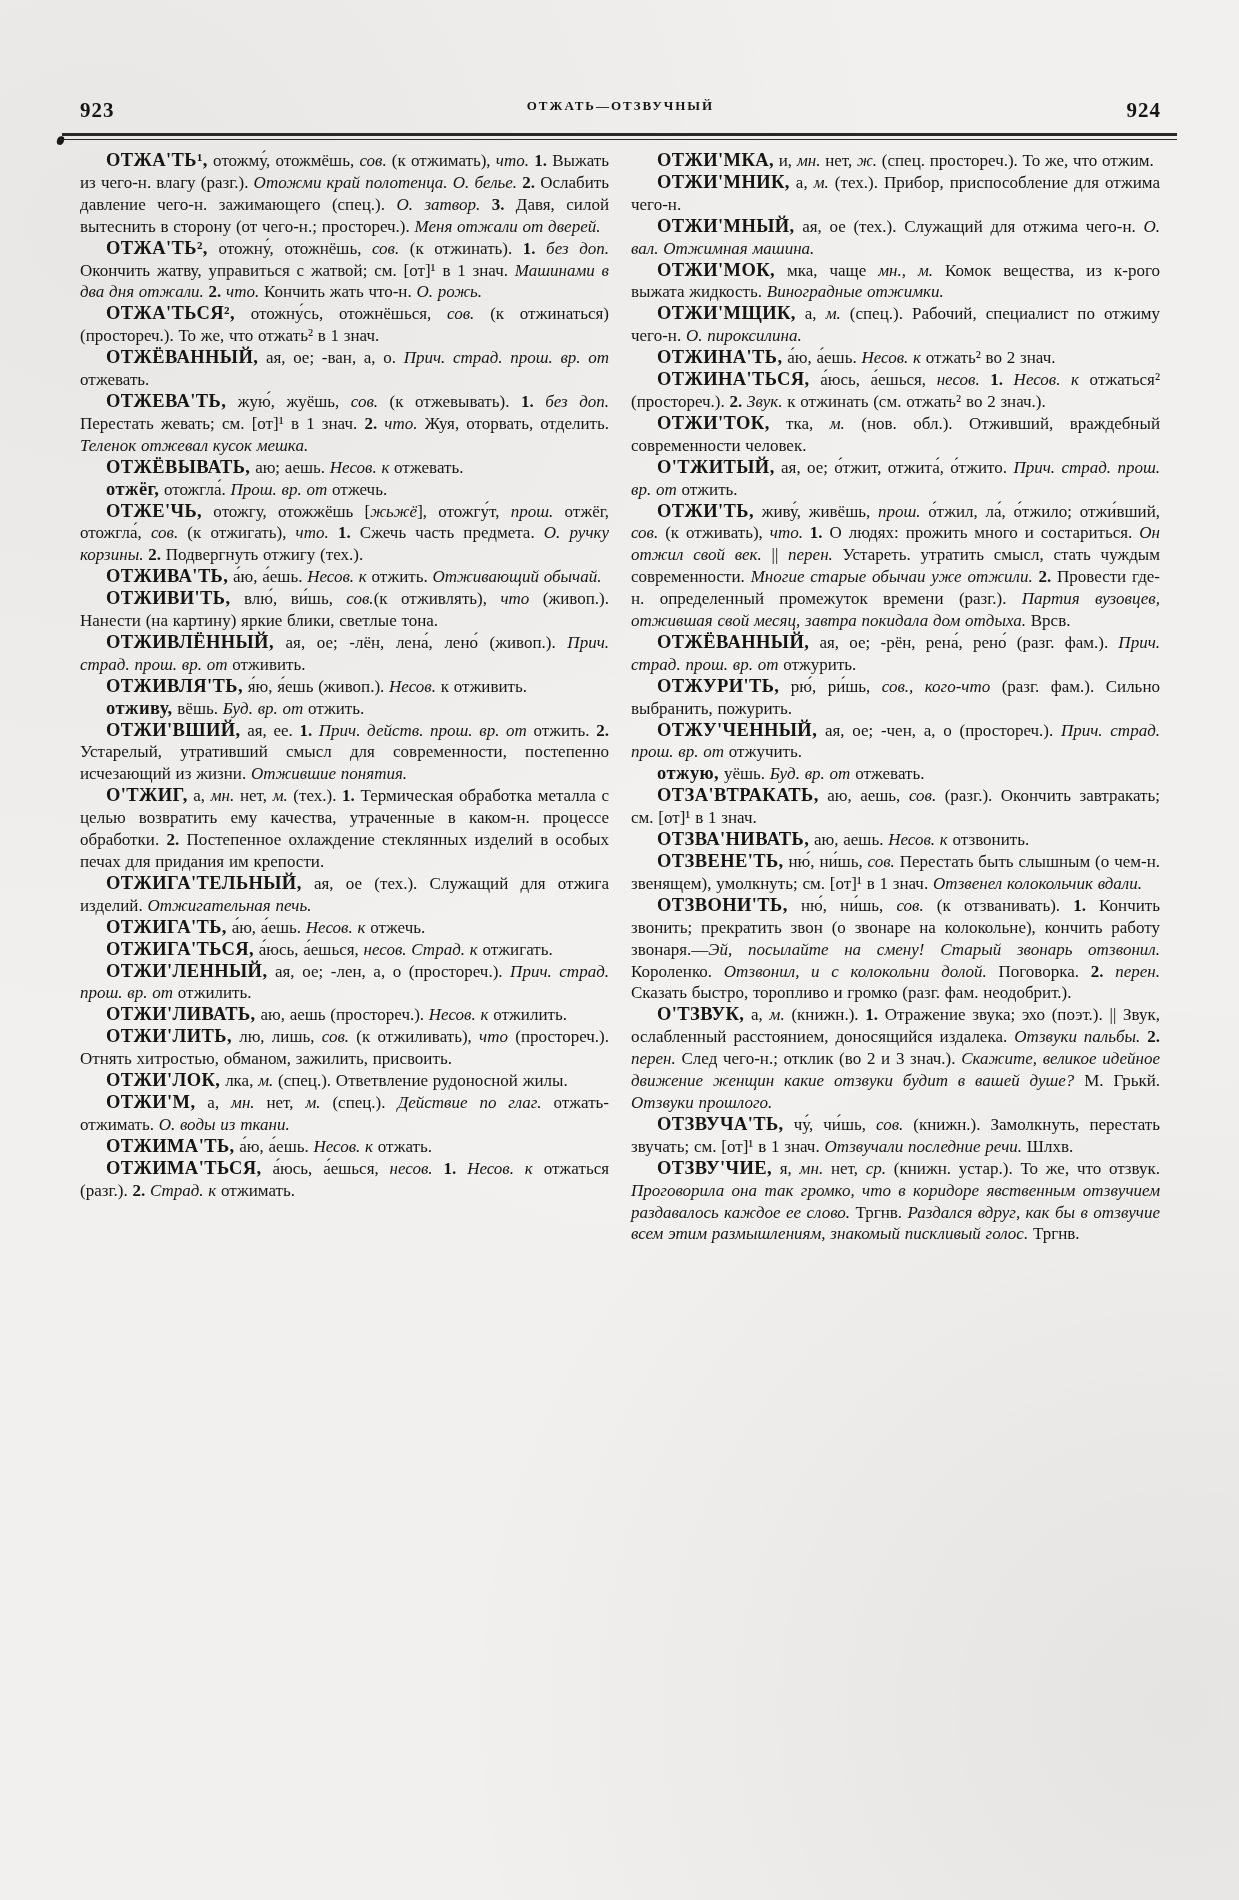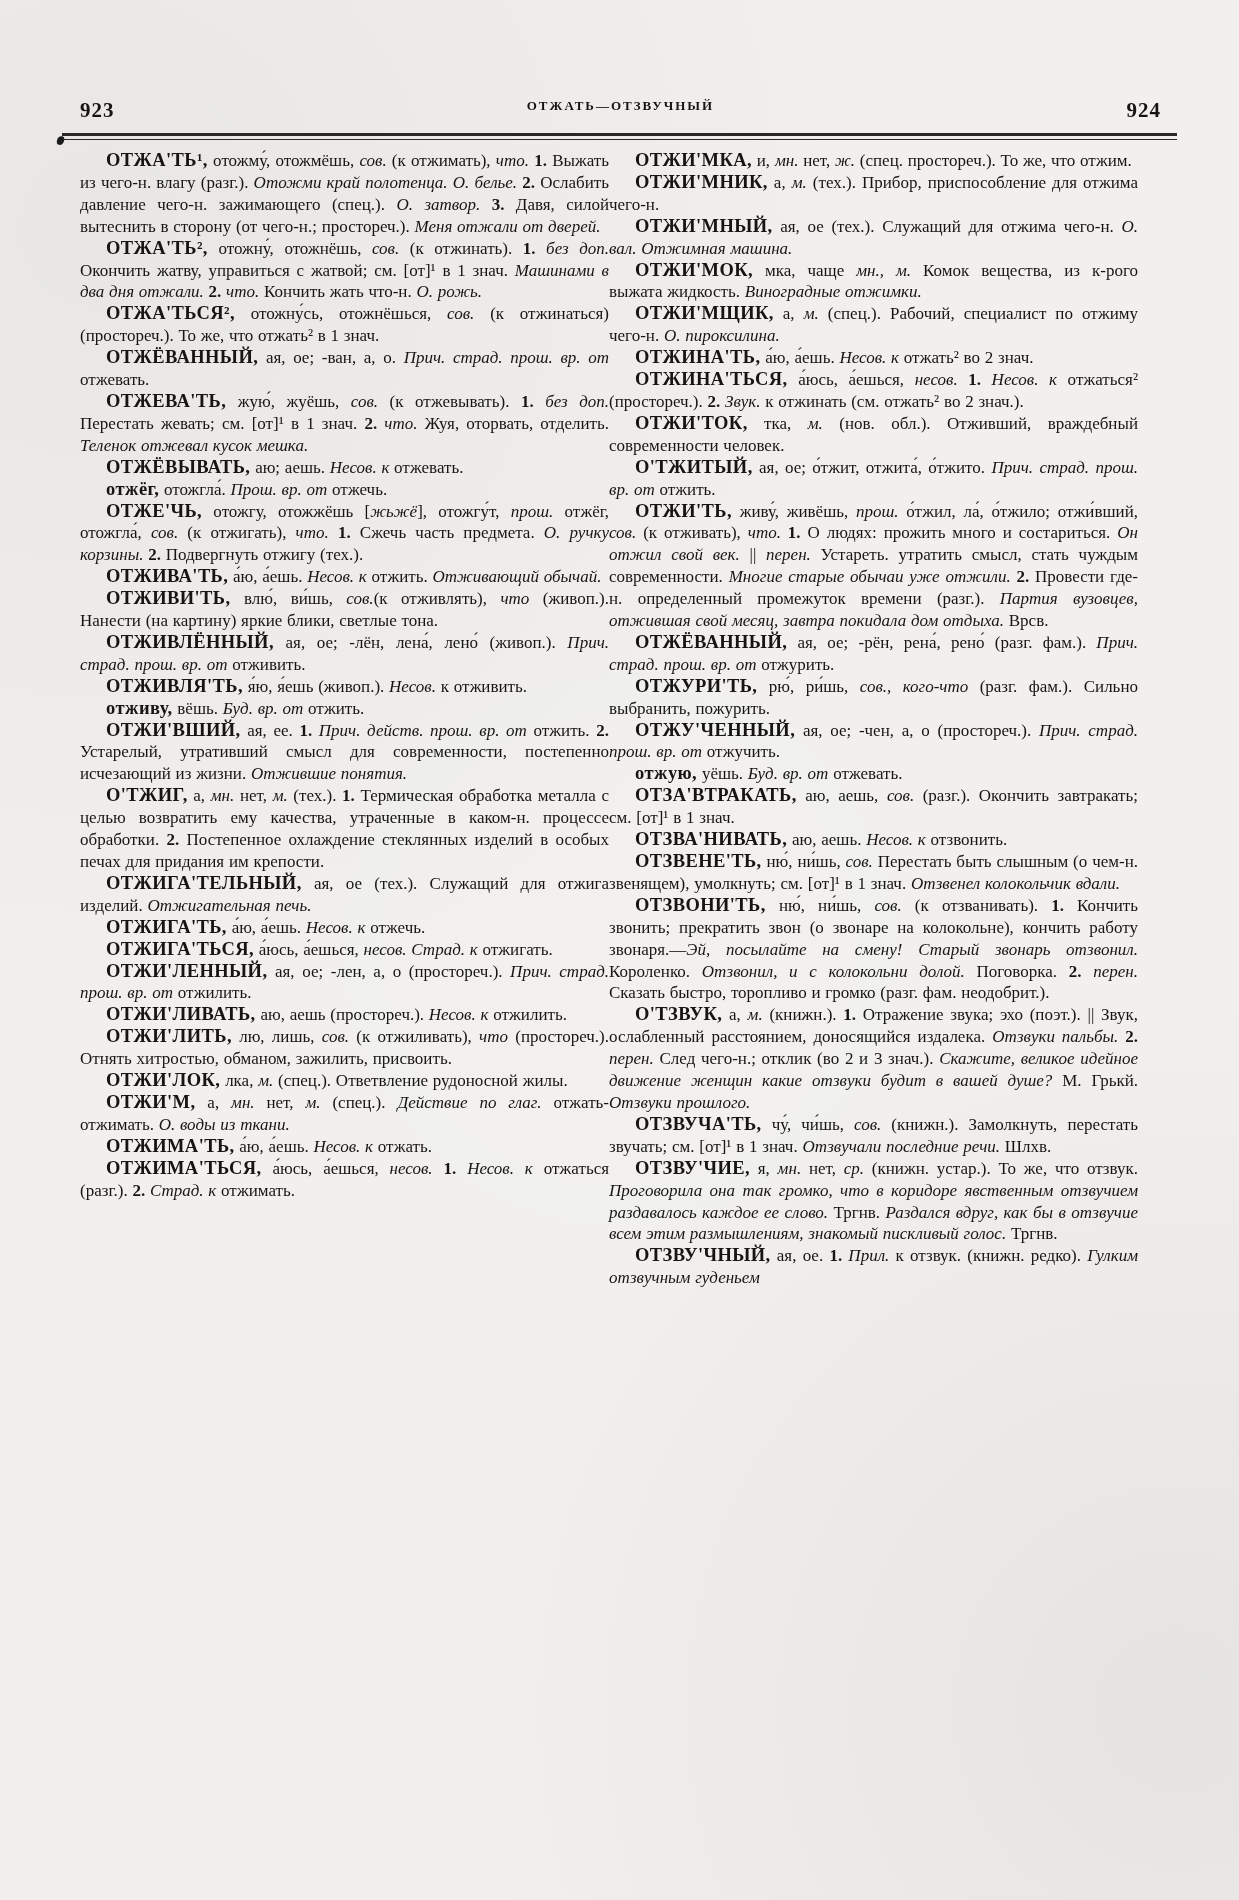--- a/index.html
+++ b/index.html
@@ -30,21 +30,21 @@
   }
   .ink-speck{
     position:absolute;left:57px;top:136px;width:7px;height:9px;
     background:#1a1a1a;border-radius:60% 40% 55% 45%;transform:rotate(12deg);
   }
   .rule-wrap{position:absolute;top:133px;left:62px;right:62px;}
   .rule-thick{height:3px;background:#2a2927;}
   .rule-thin{height:1px;background:#2a2927;margin-top:3px;}
   .columns{
     position:absolute;top:150px;left:80px;right:79px;bottom:40px;
-    display:flex;
+    display:flex;gap:22px;
   }
   .col{width:529px;}
   .entry{
     margin:0;
     font-size:17px;
     line-height:21.9px;
     text-align:justify;
     text-indent:26px;
     word-spacing:0.5px;
   }
@@ -115,16 +115,15 @@
         <p class="entry"><span class="s-h">ОТЖУРИ'ТЬ,</span><span class="s-r"> рю́, ри́шь, </span><span class="s-i">сов., кого-что</span><span class="s-r"> (разг. фам.). Сильно выбранить, пожурить.</span></p>
         <p class="entry"><span class="s-h">ОТЖУ'ЧЕННЫЙ,</span><span class="s-r"> ая, ое; -чен, а, о (простореч.). </span><span class="s-i">Прич. страд. прош. вр. от</span><span class="s-r"> отжучить.</span></p>
         <p class="entry"><span class="s-h">отжую,</span><span class="s-r"> уёшь. </span><span class="s-i">Буд. вр. от</span><span class="s-r"> отжевать.</span></p>
         <p class="entry"><span class="s-h">ОТЗА'ВТРАКАТЬ,</span><span class="s-r"> аю, аешь, </span><span class="s-i">сов.</span><span class="s-r"> (разг.). Окончить завтракать; см. [от]¹ в 1 знач.</span></p>
         <p class="entry"><span class="s-h">ОТЗВА'НИВАТЬ,</span><span class="s-r"> аю, аешь. </span><span class="s-i">Несов. к</span><span class="s-r"> отзвонить.</span></p>
         <p class="entry"><span class="s-h">ОТЗВЕНЕ'ТЬ,</span><span class="s-r"> ню́, ни́шь, </span><span class="s-i">сов.</span><span class="s-r"> Перестать быть слышным (о чем-н. звенящем), умолкнуть; см. [от]¹ в 1 знач. </span><span class="s-i">Отзвенел колокольчик вдали.</span></p>
         <p class="entry"><span class="s-h">ОТЗВОНИ'ТЬ,</span><span class="s-r"> ню́, ни́шь, </span><span class="s-i">сов.</span><span class="s-r"> (к отзванивать). </span><span class="s-b">1.</span><span class="s-r"> Кончить звонить; прекратить звон (о звонаре на колокольне), кончить работу звонаря.—</span><span class="s-i">Эй, посылайте на смену! Старый звонарь отзвонил.</span><span class="s-r"> Короленко. </span><span class="s-i">Отзвонил, и с колокольни долой.</span><span class="s-r"> Поговорка. </span><span class="s-b">2.</span><span class="s-i"> перен.</span><span class="s-r"> Сказать быстро, торопливо и громко (разг. фам. неодобрит.).</span></p>
         <p class="entry"><span class="s-h">О'ТЗВУК,</span><span class="s-r"> а, </span><span class="s-i">м.</span><span class="s-r"> (книжн.). </span><span class="s-b">1.</span><span class="s-r"> Отражение звука; эхо (поэт.). || Звук, ослабленный расстоянием, доносящийся издалека. </span><span class="s-i">Отзвуки пальбы.</span><span class="s-b"> 2.</span><span class="s-i"> перен.</span><span class="s-r"> След чего-н.; отклик (во 2 и 3 знач.). </span><span class="s-i">Скажите, великое идейное движение женщин какие отзвуки будит в вашей душе?</span><span class="s-r"> М. Грькй. </span><span class="s-i">Отзвуки прошлого.</span></p>
         <p class="entry"><span class="s-h">ОТЗВУЧА'ТЬ,</span><span class="s-r"> чу́, чи́шь, </span><span class="s-i">сов.</span><span class="s-r"> (книжн.). Замолкнуть, перестать звучать; см. [от]¹ в 1 знач. </span><span class="s-i">Отзвучали последние речи.</span><span class="s-r"> Шлхв.</span></p>
         <p class="entry"><span class="s-h">ОТЗВУ'ЧИЕ,</span><span class="s-r"> я, </span><span class="s-i">мн.</span><span class="s-r"> нет, </span><span class="s-i">ср.</span><span class="s-r"> (книжн. устар.). То же, что отзвук. </span><span class="s-i">Проговорила она так громко, что в коридоре явственным отзвучием раздавалось каждое ее слово.</span><span class="s-r"> Тргнв. </span><span class="s-i">Раздался вдруг, как бы в отзвучие всем этим размышлениям, знакомый пискливый голос.</span><span class="s-r"> Тргнв.</span></p>
-        <p class="entry"><span class="s-h">ОТЗВУ'ЧНЫЙ,</span><span class="s-r"> ая, ое. </span><span class="s-b">1.</span><span class="s-i"> Прил.</span><span class="s-r"> к отзвук. (книжн. редко). </span><span class="s-i">Гулким отзвучным гуденьем</span></p>
       </div>
   </div>
 </div>
 
 </body></html>

